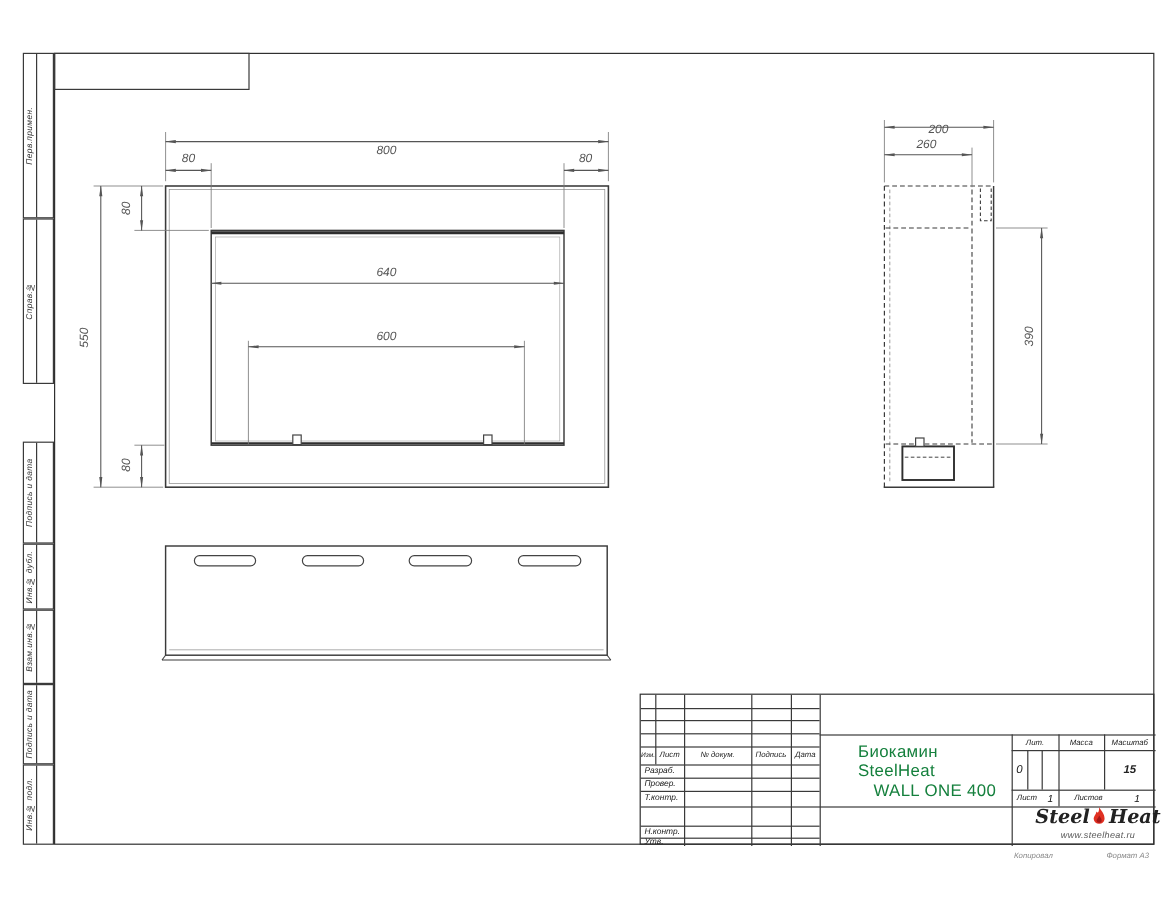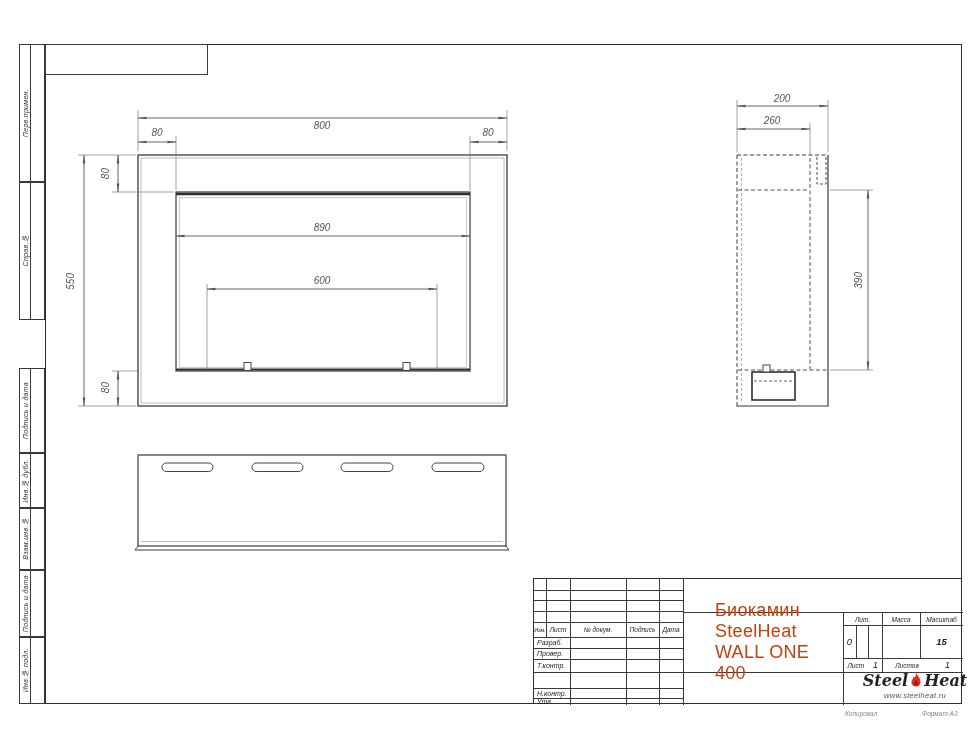--- a/index.html
+++ b/index.html
@@ -21,21 +21,21 @@
   .tblock{position:absolute;left:533px;top:578px;width:429px;height:126px;
           border:1.2px solid #2f2f2f;box-sizing:border-box;}
   .vl{position:absolute;width:1px;background:#3a3a3a;}
   .hl{position:absolute;height:1px;background:#3a3a3a;}
   .tb-txt{position:absolute;font-size:6.5px;font-style:italic;color:#222;
           display:flex;align-items:center;justify-content:center;text-align:center;}
   .tb-row{position:absolute;font-size:7px;font-style:italic;color:#222;
           display:flex;align-items:center;}
   .doc-title{position:absolute;left:149px;top:33px;width:160px;height:60px;
           display:flex;flex-direction:column;align-items:center;justify-content:center;}
-  .doc-title .l1,.doc-title .l2{font-size:18px;color:#c2410c;letter-spacing:.3px;margin-left:32px;}
+  .doc-title .l1,.doc-title .l2{font-size:14px;color:#15803d;letter-spacing:.3px;margin-left:32px;}
   .val{font-style:italic;font-size:9.5px;color:#222;}
   .sheetcell{position:absolute;display:flex;align-items:center;justify-content:space-around;}
   .sheetcell .k{font-size:6.5px;font-style:italic;color:#222;}
   .sheetcell .v{font-size:8.5px;font-style:italic;color:#111;}
   .logo{position:absolute;left:309px;top:93px;width:120px;height:28px;
         display:flex;flex-direction:column;align-items:center;justify-content:space-between;padding-left:12px;}
   .logo .row1{display:flex;align-items:flex-end;line-height:1;}
   .logo .word{font-family:"DejaVu Serif",serif;font-style:italic;font-weight:bold;
         font-size:16px;color:#222;}
   .logo .url{font-size:7.5px;color:#555;margin-top:1px;letter-spacing:.3px;font-style:italic;}
@@ -126,32 +126,32 @@
       <line x1="207" y1="289" x2="437" y2="289" marker-start="url(#ar)" marker-end="url(#ar)"></line>
       <line x1="737" y1="106" x2="828" y2="106" marker-start="url(#ar)" marker-end="url(#ar)"></line>
       <line x1="737" y1="129" x2="810" y2="129" marker-start="url(#ar)" marker-end="url(#ar)"></line>
       <line x1="868" y1="190" x2="868" y2="370" marker-start="url(#ar)" marker-end="url(#ar)"></line>
     </g>
   </svg>
 
   <span class="dim" style="left:300px;top:120px;width:44px;">800</span>
   <span class="dim" style="left:145px;top:127px;width:24px;">80</span>
   <span class="dim" style="left:476px;top:127px;width:24px;">80</span>
-  <span class="dim" style="left:300px;top:222px;width:44px;">890</span>
+  <span class="dim" style="left:300px;top:222px;width:44px;">640</span>
   <span class="dim" style="left:300px;top:275px;width:44px;">600</span>
   <div class="dimv" style="left:98px;top:158px;width:14px;height:32px;">
       <span>80</span>
     </div>
   <div class="dimv" style="left:63px;top:255px;width:14px;height:52px;">
       <span>550</span>
     </div>
   <div class="dimv" style="left:98px;top:372px;width:14px;height:32px;">
       <span>80</span>
     </div>
-  <span class="dim" style="left:760px;top:93px;width:44px;">200</span>
+  <span class="dim" style="left:760px;top:103px;width:44px;">200</span>
   <span class="dim" style="left:750px;top:115px;width:44px;">260</span>
   <div class="dimv" style="left:851px;top:254px;width:14px;height:52px;">
       <span>390</span>
     </div>
 
   <div class="frame"></div>
   <div class="tl-box"></div>
 
   <div class="mbox" style="top:44px;height:138px;">
     <div class="lab">

